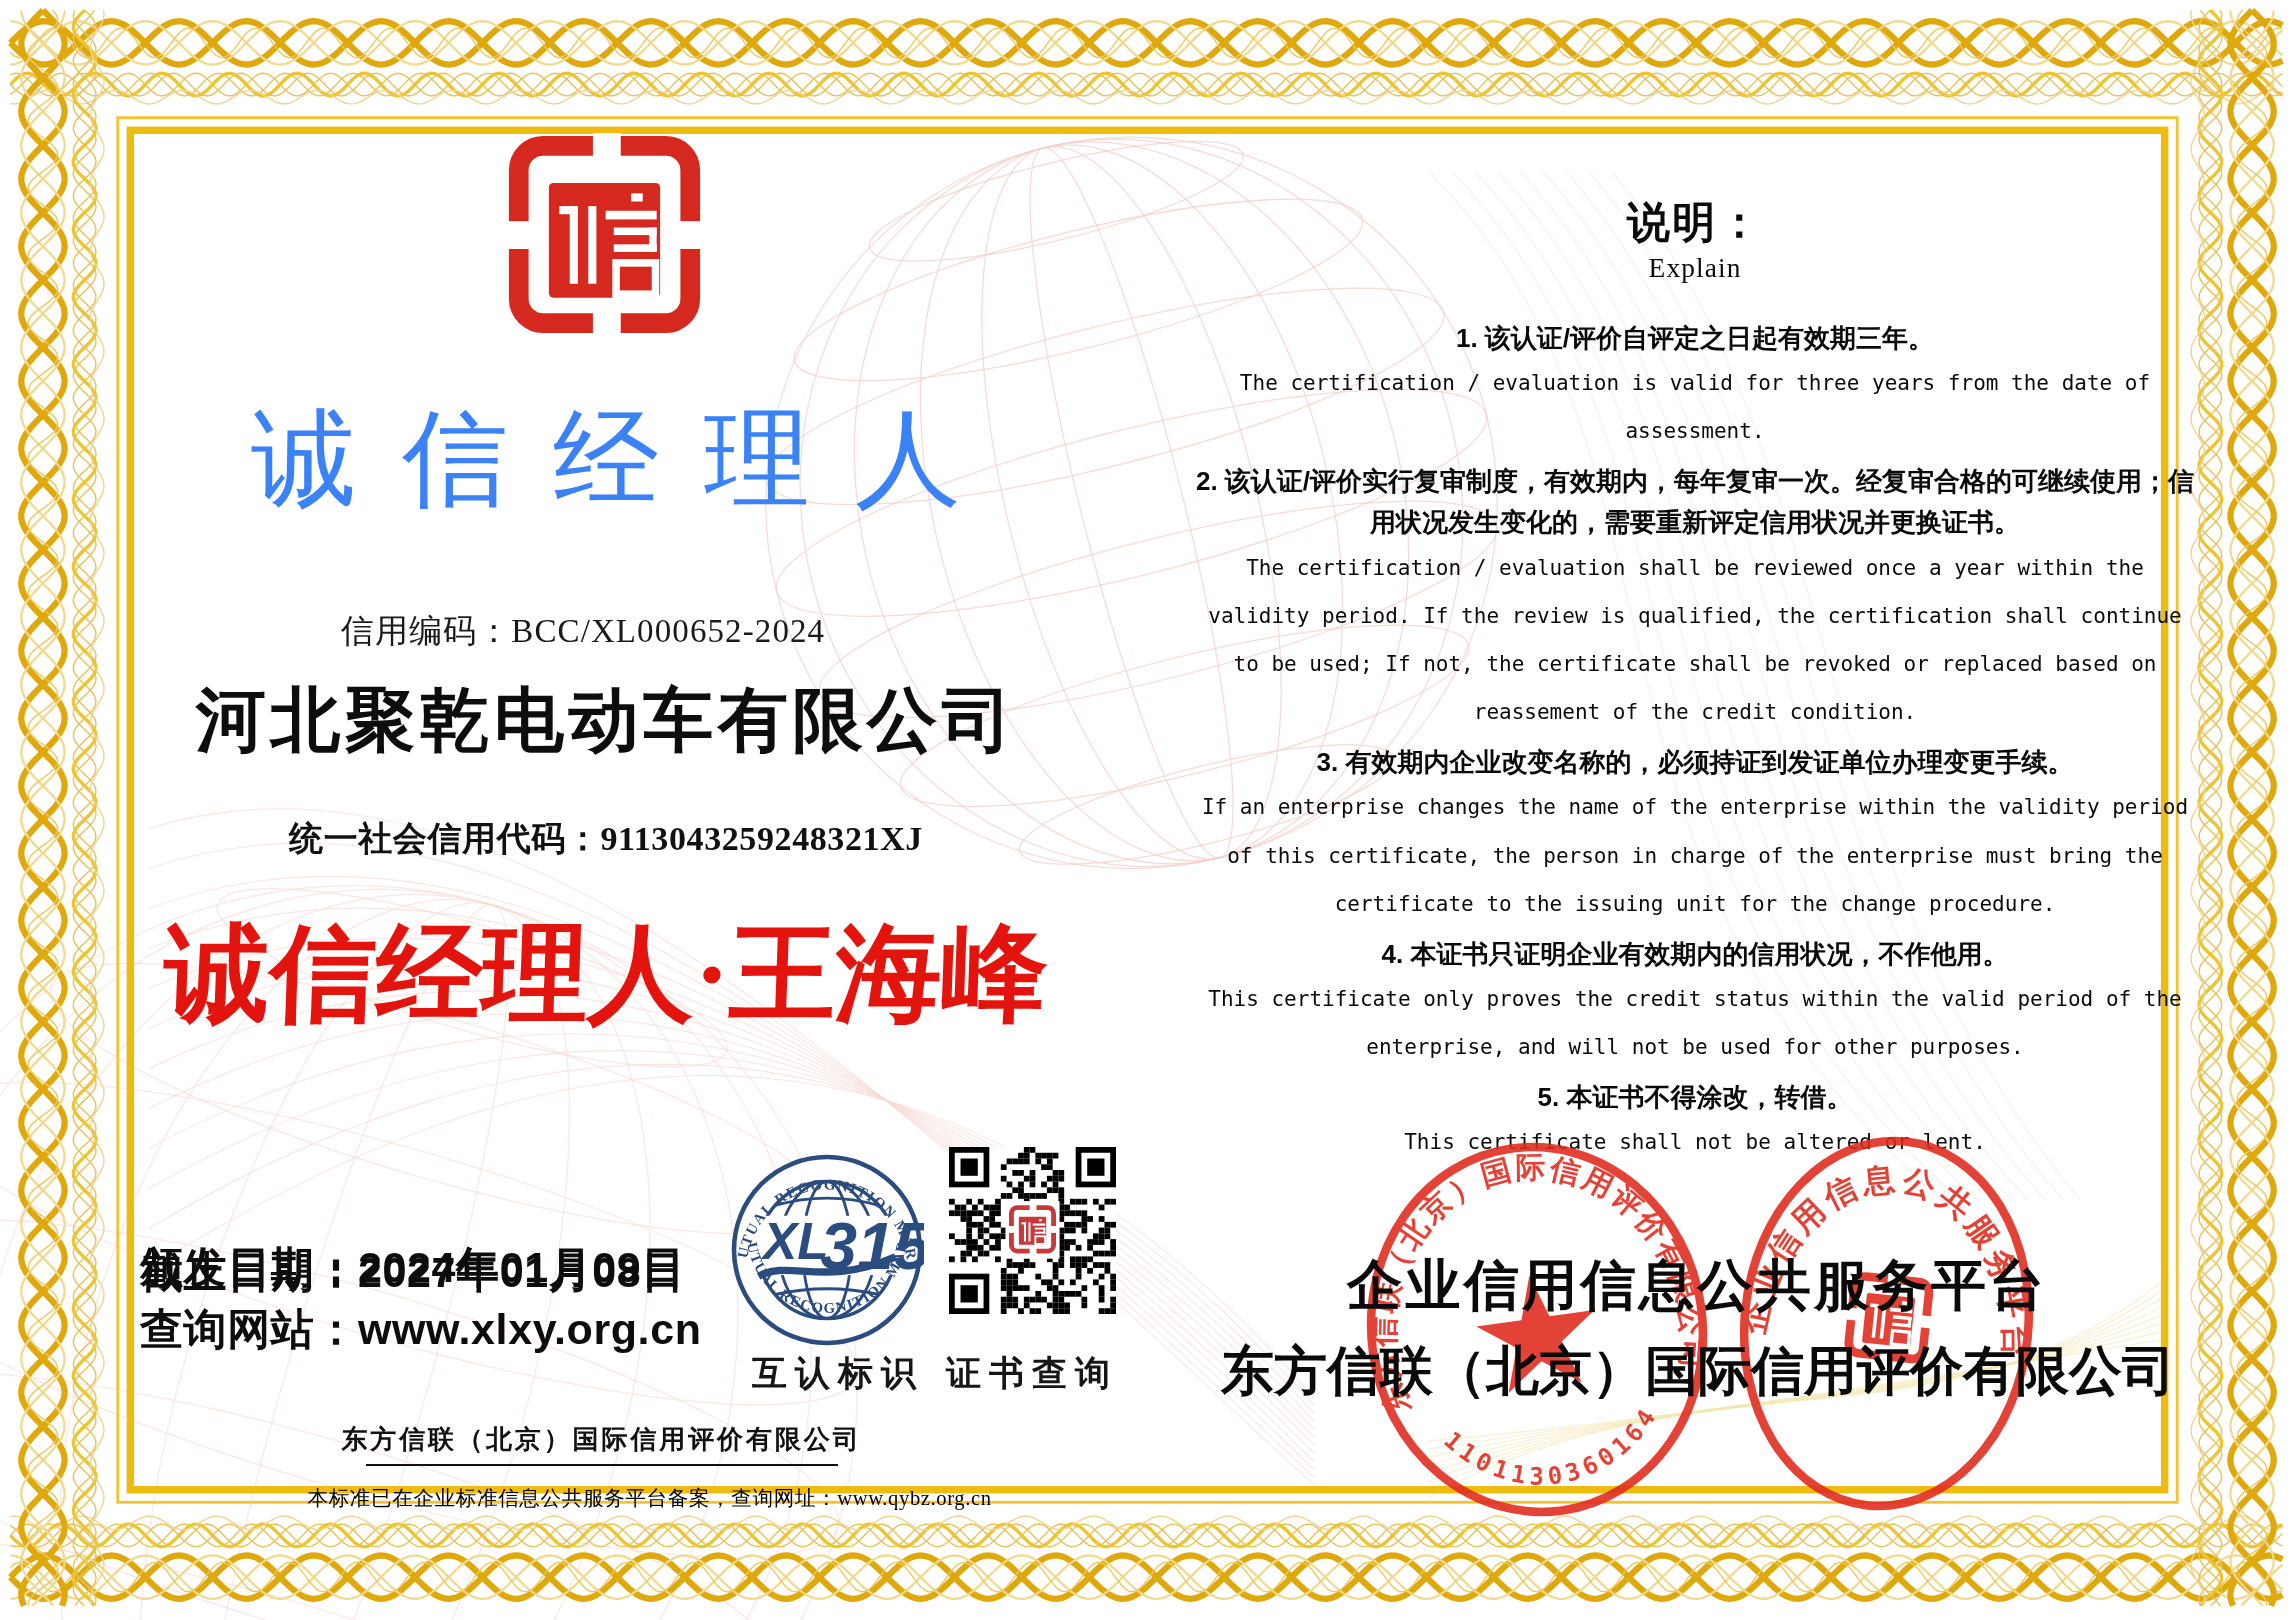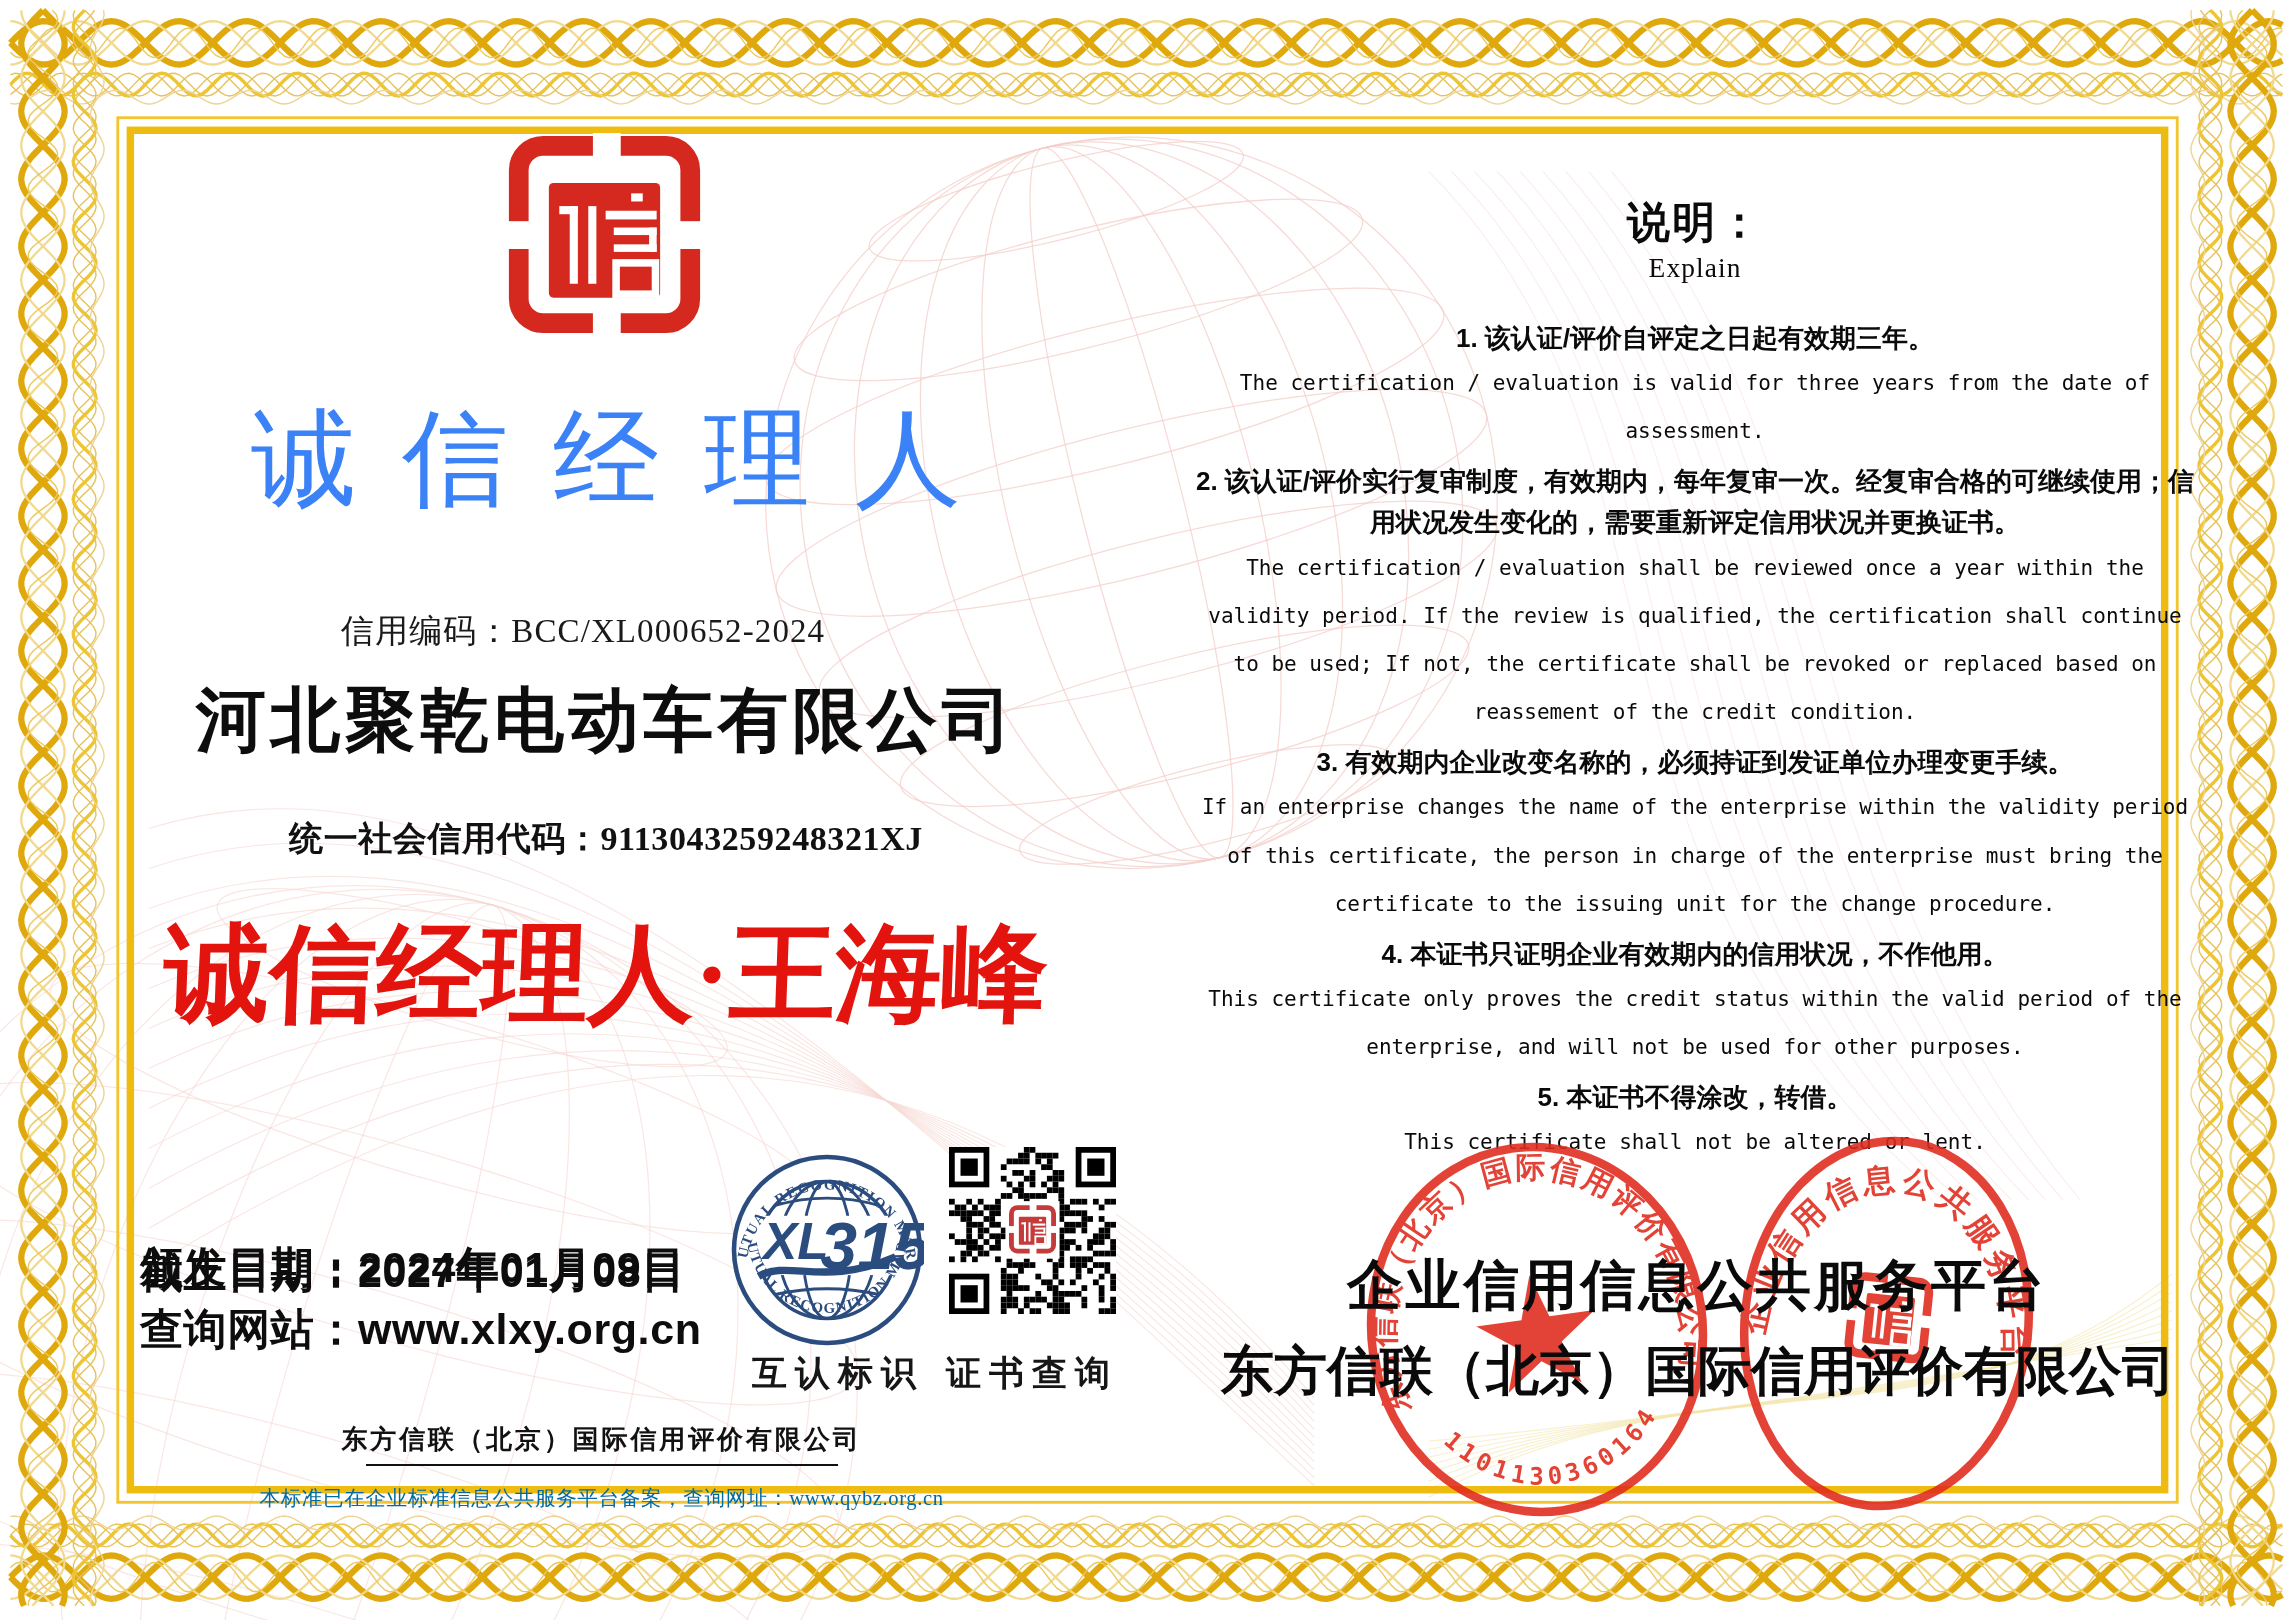--- a/index.html
+++ b/index.html
@@ -21,21 +21,21 @@
   .honoree{position:absolute;left:0;top:903px;width:1212px;text-align:center;
     font-size:106px;font-weight:900;color:#e3140d;transform:skewX(-2deg);letter-spacing:0px;}
   .date-line{position:absolute;left:140px;font-size:43px;font-weight:700;color:#0d0d0d;
     font-family:"Liberation Sans", sans-serif;letter-spacing:0.6px;}
   .mark-label{position:absolute;font-size:35px;font-weight:600;color:#161616;
     font-family:"Liberation Sans", sans-serif;letter-spacing:8px;}
   .issuer-line{position:absolute;left:0;top:1422px;width:1203px;text-align:center;
     font-size:26px;font-weight:600;color:#111;letter-spacing:2.9px;}
   .issuer-underline{position:absolute;left:366px;top:1464px;width:472px;height:2.3px;background:#111;}
   .filing-note{position:absolute;left:0;top:1484px;width:1203px;text-align:center;
-    font-size:20.6px;color:#0369a1;letter-spacing:0.6px;}
+    font-size:20.6px;color:#000000;letter-spacing:0.6px;padding-left:48px;}
 
   .explain-col{position:absolute;left:1192px;top:194px;width:1006px;text-align:center;}
   .explain-title{font-size:43px;font-weight:900;color:#0a0a0a;
     font-family:"Liberation Sans", sans-serif;letter-spacing:2.3px;}
   .explain-sub{font-size:27.4px;color:#0a0a0a;margin-top:1px;letter-spacing:1.1px;}
   .exp-items{margin-top:34px;}
   .exp-zh{font-size:26px;font-weight:700;color:#0a0a0a;line-height:1.58;
     font-family:"Liberation Sans", sans-serif;}
   .exp-en{font-size:21px;color:#0a0a0a;line-height:2.3;margin-bottom:5.7px;
     font-family:"DejaVu Sans Mono", monospace;}

